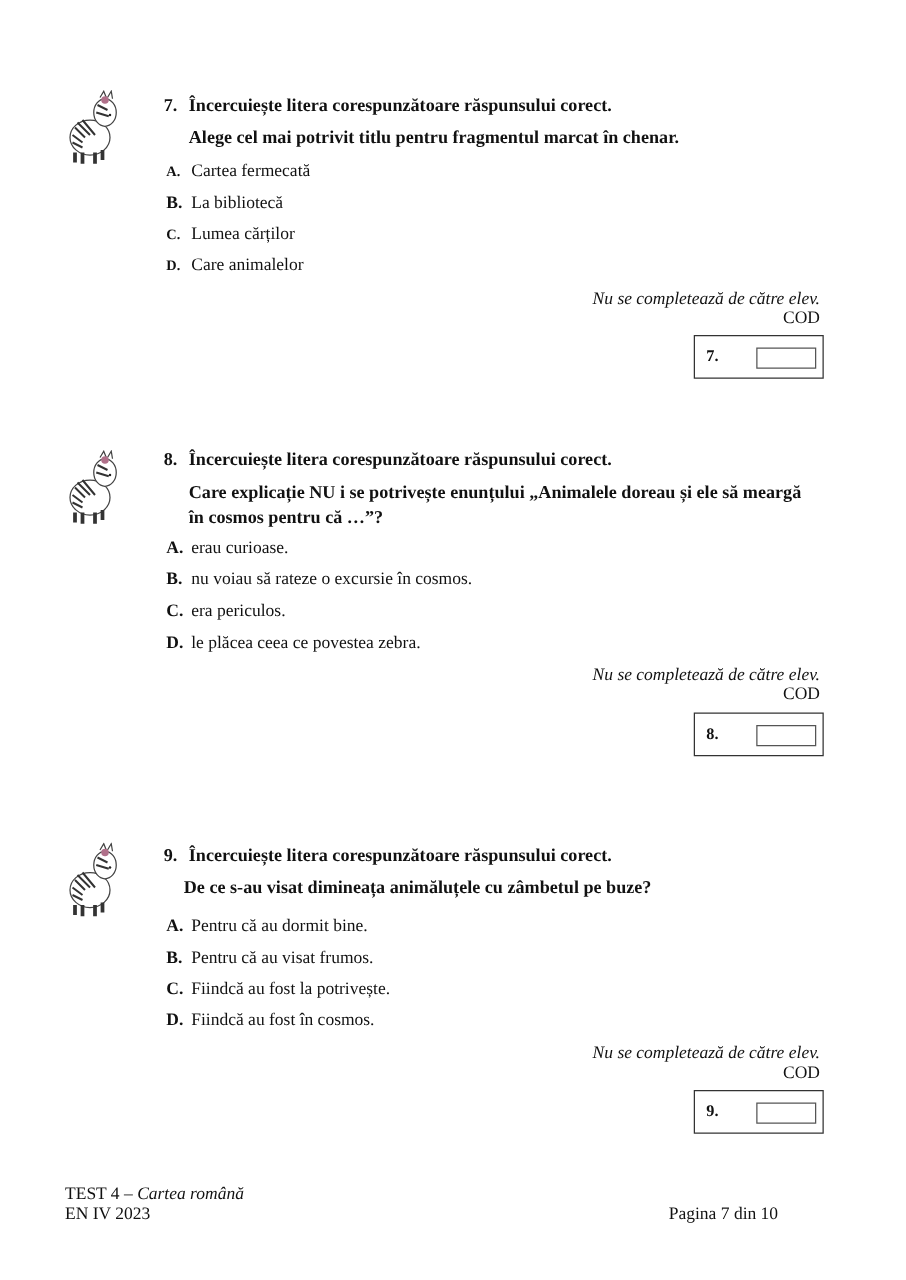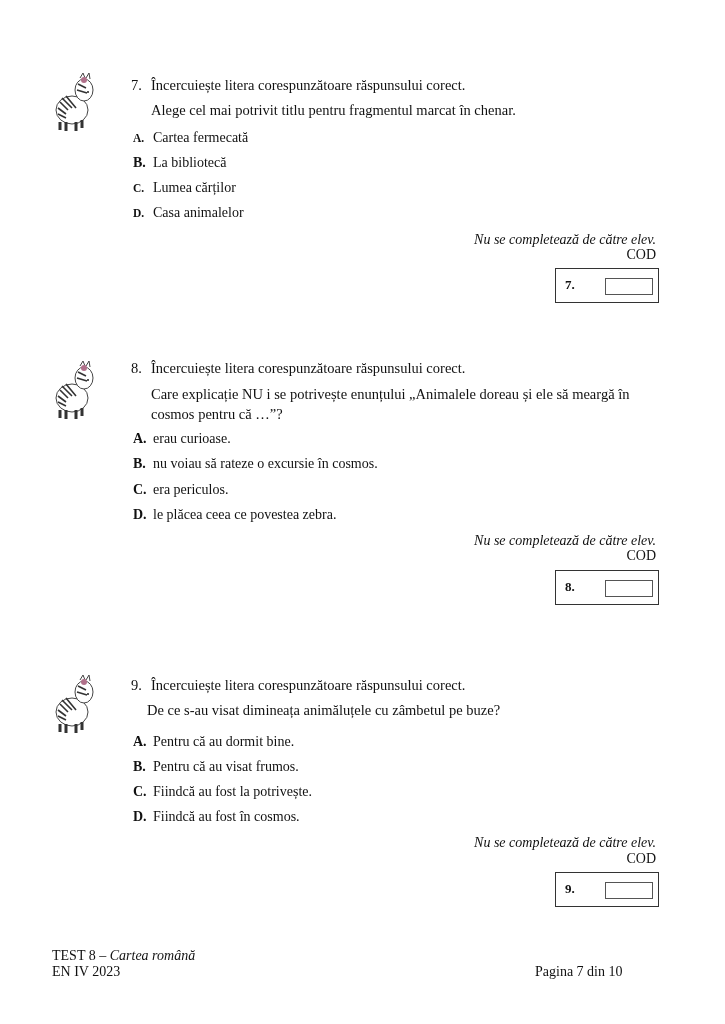--- a/index.html
+++ b/index.html
@@ -1,21 +1,21 @@
 <!DOCTYPE html>
 <html><head>
   <meta charset="utf-8">
   <style>
     html, body { margin: 0; padding: 0; background: #ffffff; }
     body { width: 725px; height: 1024px; position: relative; overflow: hidden;
            font-family: "Liberation Serif", "DejaVu Serif", serif; color: #111; }
     .zebra { position: absolute; width: 48px; height: 62px; }
-    .q-head { position: absolute; left: 131px; font-size: 14.5px; font-weight: normal; }
+    .q-head { position: absolute; left: 131px; font-size: 14.5px; font-weight: bold; }
     .q-head .num { display: inline-block; width: 20px; }
-    .q-prompt { position: absolute; left: 151px; font-size: 14.5px; font-weight: normal; line-height: 20px; width: 510px; }
+    .q-prompt { position: absolute; left: 151px; font-size: 14.5px; font-weight: bold; line-height: 20px; width: 510px; }
     .opt { position: absolute; left: 133px; font-size: 14px; }
     .opt .letter { display: inline-block; width: 20px; font-weight: bold; }
     .opt .letter.sc { font-size: 11.5px; }
     .note { position: absolute; right: 69px; font-size: 14px; font-style: italic; text-align: right; }
     .cod { position: absolute; right: 69px; font-size: 14px; text-align: right; margin-left: 11px; }
     .codebox { position: absolute; left: 555px; width: 104px; height: 35px; border: 1.3px solid #333; box-sizing: border-box; }
     .codebox .lbl { position: absolute; left: 9px; top: 8px; font-size: 13px; font-weight: bold; }
     .codebox .field { position: absolute; left: 49px; top: 9px; width: 48px; height: 17px; border: 1px solid #555; box-sizing: border-box; background: #fff; }
     .footer { position: absolute; font-size: 14px; }
   </style>
@@ -33,21 +33,21 @@
     <circle cx="38" cy="20" r="1" fill="#222"></circle>
   </svg>
   <div class="q-head" style="top:77px">
     <span class="num">7.</span><span>Încercuiește litera corespunzătoare răspunsului corect.</span>
   </div>
   <div class="q-prompt" style="top:100px">Alege cel mai potrivit titlu pentru fragmentul marcat în chenar.</div>
 
   <div class="opt" style="top:130px"><span class="letter sc">A.</span><span>Cartea fermecată</span></div>
   <div class="opt" style="top:155px"><span class="letter">B.</span><span>La bibliotecă</span></div>
   <div class="opt" style="top:180px"><span class="letter sc">C.</span><span>Lumea cărților</span></div>
-  <div class="opt" style="top:205px"><span class="letter sc">D.</span><span>Casa animalelor</span></div>
+  <div class="opt" style="top:205px"><span class="letter sc">D.</span><span>Care animalelor</span></div>
 
   <div class="note" style="top:232px">Nu se completează de către elev.</div>
   <div class="cod" style="top:247px">COD</div>
   <div class="codebox" style="top:268px">
     <span class="lbl">7.</span>
     <div class="field"></div>
   </div>
 </section>
 
 <section>
@@ -101,17 +101,17 @@
   <div class="note" style="top:835px">Nu se completează de către elev.</div>
   <div class="cod" style="top:851px">COD</div>
   <div class="codebox" style="top:872px">
     <span class="lbl">9.</span>
     <div class="field"></div>
   </div>
 </section>
 
 <footer>
   <div class="footer" style="left:52px;top:948px">
-    <span>TEST 8 – </span><i>Cartea română</i>
+    <span>TEST 4 – </span><i>Cartea română</i>
   </div>
   <div class="footer" style="left:52px;top:964px">EN IV 2023</div>
   <div class="footer" style="left:535px;top:964px">Pagina 7 din 10</div>
 </footer>
 
 </body></html>

